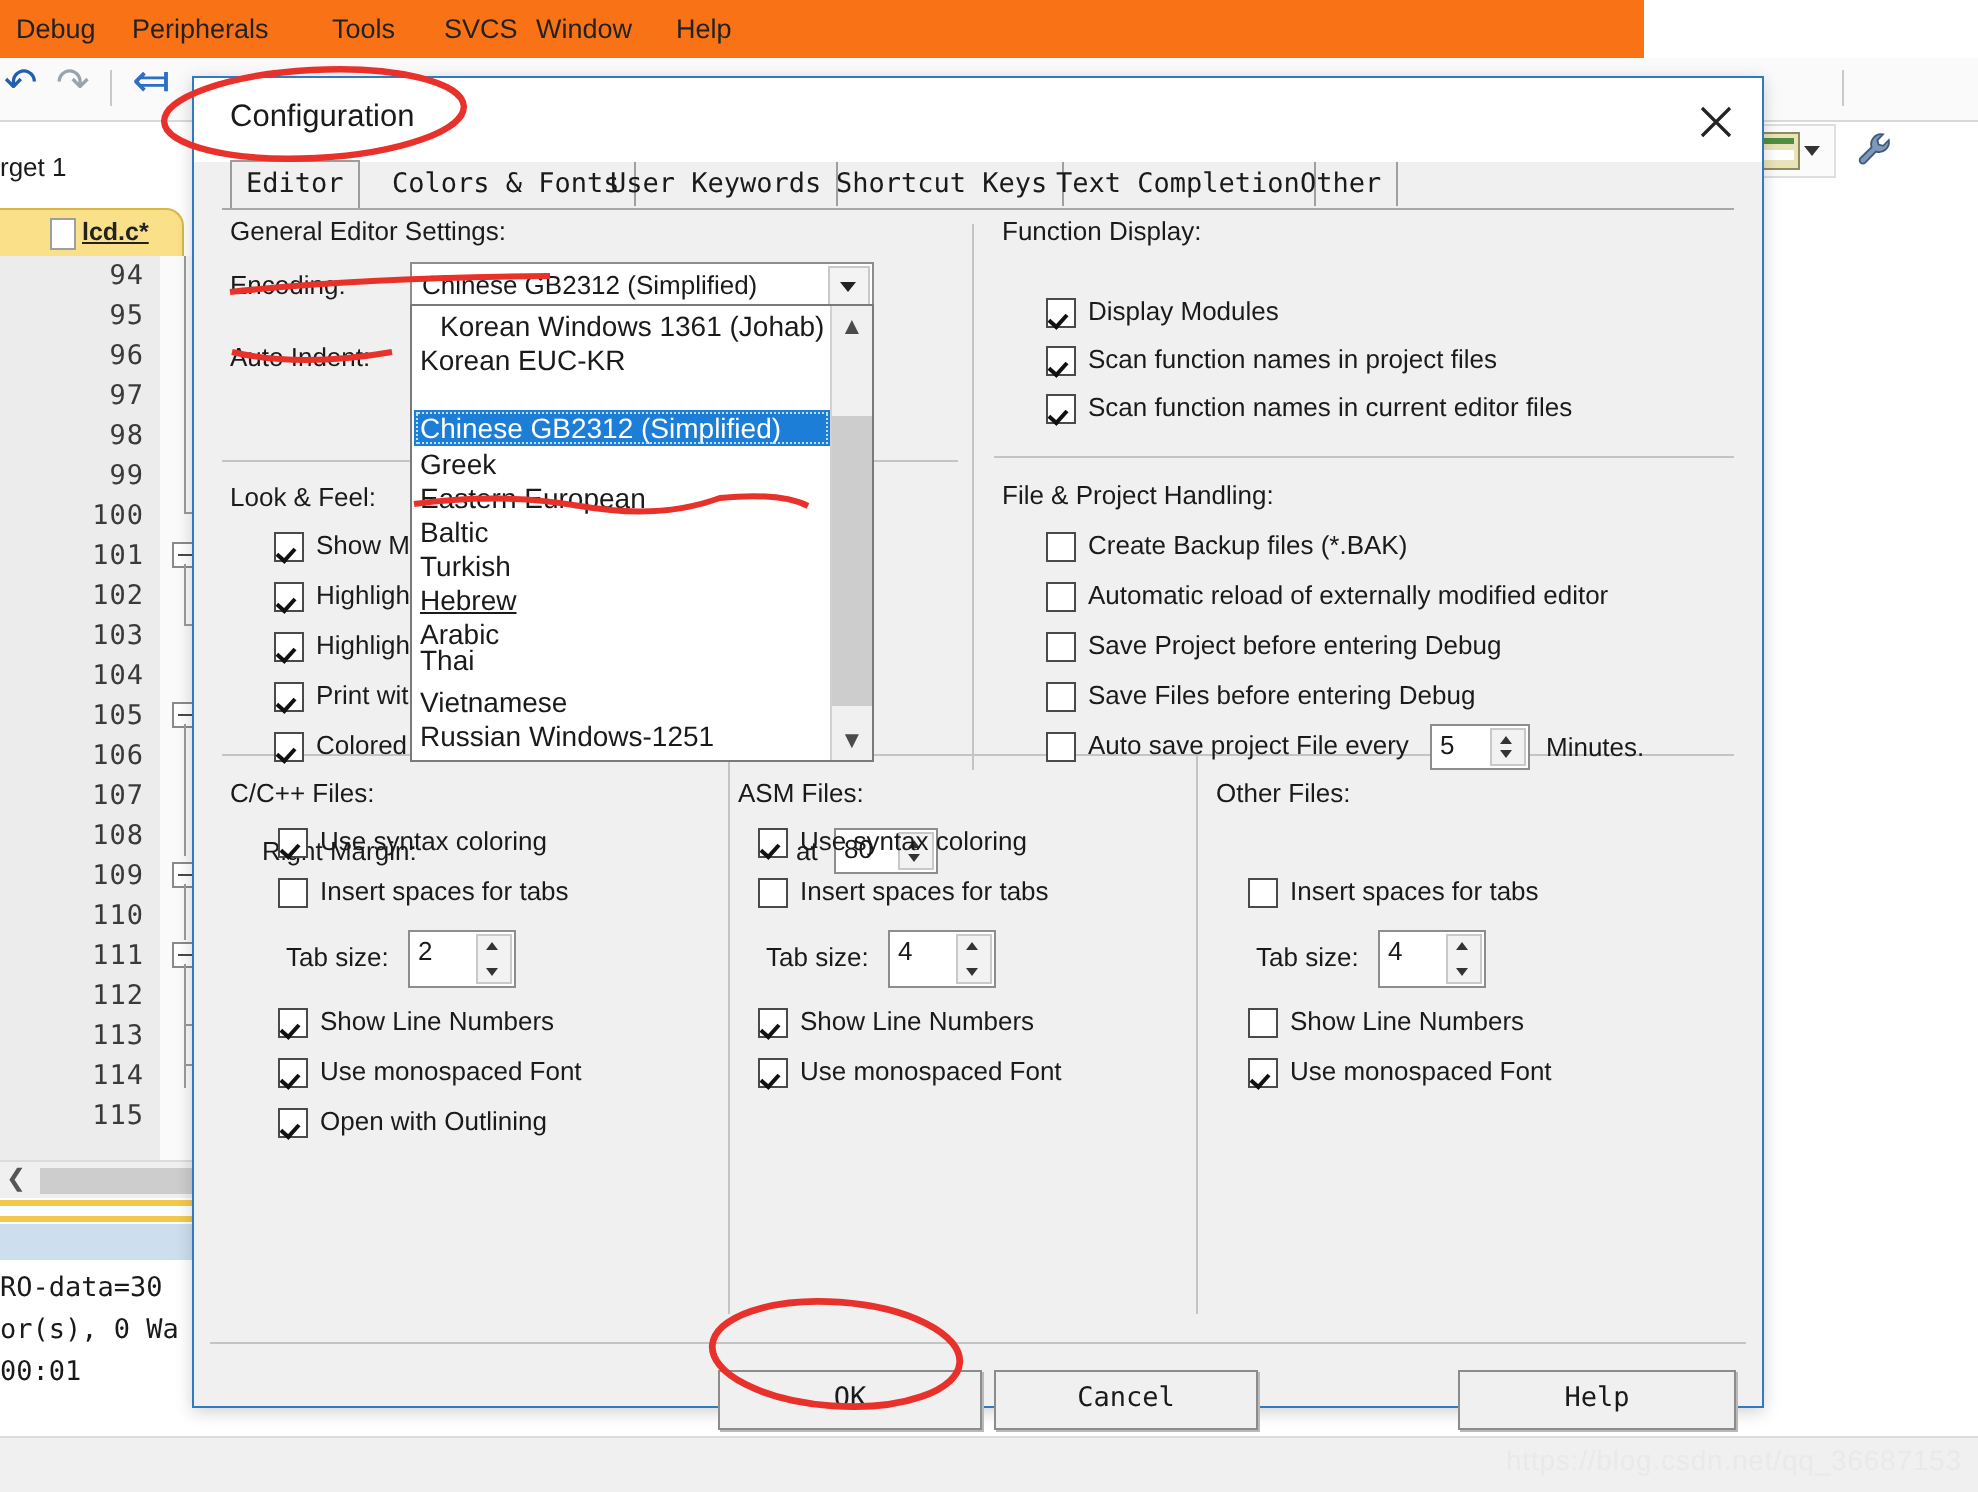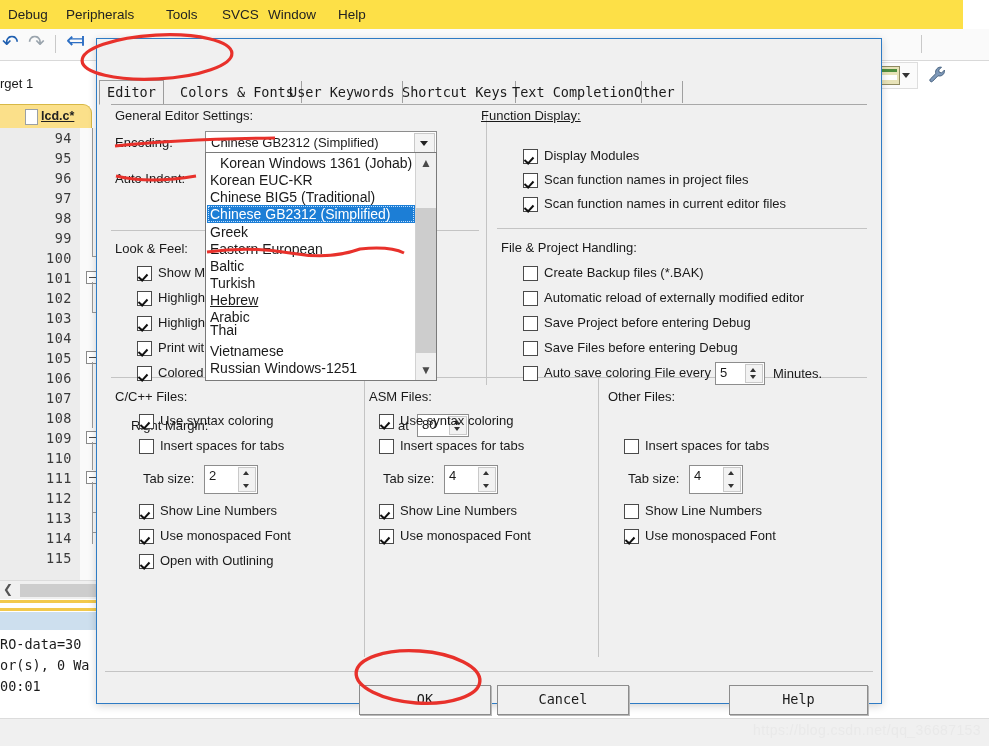--- a/index.html
+++ b/index.html
@@ -8,22 +8,22 @@
     overflow: hidden;
     background: #ffffff;
     font-family: "Liberation Sans", sans-serif;
     font-size: 13px;
     color: #1a1a1a;
   }
   #root { position: relative; width: 989px; height: 746px; }
 
   
   .menubar {
-    position: absolute; left: 0; top: 0; width: 963px; height: 29px;
-    background: #fde047; border-bottom: 1px solid #e8e8e8;
+    position: absolute; left: 0; top: 0; width: 822px; height: 29px;
+    background: #f97316; border-bottom: 1px solid #e8e8e8;
   }
   .menubar .mi {
     position: absolute; top: 7px; font-size: 13.5px; color: #222;
     white-space: nowrap;
   }
   .toolbar {
     position: absolute; left: 0; top: 29px; width: 989px; height: 31px;
     background: #fafafa; border-bottom: 1px solid #d9d9d9;
   }
   .tb-sep { position: absolute; top: 6px; width: 1px; height: 18px; background: #c9c9c9; }
@@ -127,21 +127,21 @@
   .dlg-title .txt {
     position: absolute; left: 18px; top: 11px; font-size: 15.5px; color: #1a1a1a;
   }
   .dlg-close {
     position: absolute; right: 0; top: 0; width: 46px; height: 42px;
     background: transparent; border: none; cursor: default;
   }
   .dlg-close svg { position: absolute; left: 14px; top: 13px; }
 
   .tabstrip {
-    position: absolute; left: 2px; top: 42px; width: 756px; height: 24px;
+    position: absolute; left: 18px; top: 42px; width: 756px; height: 24px;
   }
   .tab {
     position: absolute; top: 0; height: 22px; padding: 0 7px;
     font-family: "DejaVu Sans Mono", monospace; font-size: 13.5px;
     color: #1a1a1a; line-height: 22px; white-space: nowrap;
     border-right: 1px solid #a0a0a0;
   }
   .tab.active {
     background: #f0f0f0; border: 1px solid #9c9c9c; border-bottom: 1px solid #f0f0f0;
     height: 23px; line-height: 22px; top: -1px;
@@ -324,20 +324,28 @@
     <div class="oline" style="top:2px">RO-data=30</div>
     <div class="oline" style="top:23px">or(s), 0 Wa</div>
     <div class="oline" style="top:44px">00:01</div>
   </div>
 
   <div class="statusbar"></div>
   <div class="watermark">https://blog.csdn.net/qq_36687153</div>
 
   <div class="dialog">
 
+    <div class="dlg-title">
+      <div class="txt">Configuration</div>
+      <div class="dlg-close">
+        <svg width="18" height="18" viewBox="0 0 18 18">
+          <path d="M2 2 L16 16 M16 2 L2 16" stroke="#222" stroke-width="1.6" fill="none"></path>
+        </svg>
+      </div>
+    </div>
 
     <div class="tabstrip">
       <div class="tab active" style="left:0px;">Editor</div>
       <div class="tab" style="left:74px;">Colors &amp; Fonts</div>
       <div class="tab" style="left:183px;">User Keywords</div>
       <div class="tab" style="left:296px;">Shortcut Keys</div>
       <div class="tab" style="left:406px;">Text Completion</div>
       <div class="tab" style="left:528px;">Other</div>
     </div>
     <div class="tabline"></div>
@@ -387,21 +395,21 @@
         <div class="cblabel">Colored</div>
       </div>
 
       <div class="lbl" style="left:20px; top:314px;">Right Margin:</div>
       <div class="lbl" style="left:287px; top:314px;">at</div>
       <div class="spin" style="left:306px; top:310px; width:50px;">
         <div class="sval">80</div>
         <div class="sbtns"></div>
       </div>
 
-      <div class="grplabel" style="left:370px; top:4px;text-decoration:underline;">Function Display:</div>
+      <div class="grplabel" style="left:390px; top:4px;">Function Display:</div>
       <div class="cbrow" style="left:412px; top:44px;">
         <div class="cbox checked"></div>
         <div class="cblabel">Display Modules</div>
       </div>
       <div class="cbrow" style="left:412px; top:68px;">
         <div class="cbox checked"></div>
         <div class="cblabel">Scan function names in project files</div>
       </div>
       <div class="cbrow" style="left:412px; top:92px;">
         <div class="cbox checked"></div>
@@ -420,21 +428,21 @@
       <div class="cbrow" style="left:412px; top:211px;">
         <div class="cbox"></div>
         <div class="cblabel">Save Project before entering Debug</div>
       </div>
       <div class="cbrow" style="left:412px; top:236px;">
         <div class="cbox"></div>
         <div class="cblabel">Save Files before entering Debug</div>
       </div>
       <div class="cbrow" style="left:412px; top:261px;">
         <div class="cbox"></div>
-        <div class="cblabel">Auto save coloring File every</div>
+        <div class="cblabel">Auto save project File every</div>
       </div>
       <div class="spin" style="left:604px; top:258px; width:48px;">
         <div class="sval">5</div>
         <div class="sbtns"></div>
       </div>
       <div class="lbl" style="left:662px; top:262px;">Minutes.</div>
 
       <div class="grplabel" style="left:4px; top:285px;">C/C++ Files:</div>
       <div class="cbrow" style="left:28px; top:309px;">
         <div class="cbox checked"></div>
@@ -500,21 +508,20 @@
         <div class="cblabel">Show Line Numbers</div>
       </div>
       <div class="cbrow" style="left:513px; top:424px;">
         <div class="cbox checked"></div>
         <div class="cblabel">Use monospaced Font</div>
       </div>
 
       <div class="dropdown" style="left:94px; top:48px; width:230px; height:227px;">
         <div class="ddopt" style="top:1px;padding-left:13px;">Korean Windows 1361 (Johab)</div>
         <div class="ddopt" style="top:18px;">Korean EUC-KR</div>
-        <div class="ddopt" style="top:35px;">Chinese BIG5 (Traditional)</div>
         <div class="ddopt sel" style="top:52px; width:205px;">Chinese GB2312 (Simplified)</div>
         <div class="ddopt" style="top:70px;">Greek</div>
         <div class="ddopt" style="top:87px;">Eastern European</div>
         <div class="ddopt" style="top:104px;">Baltic</div>
         <div class="ddopt" style="top:121px;">Turkish</div>
         <div class="ddopt" style="top:138px;text-decoration:underline;">Hebrew</div>
         <div class="ddopt" style="top:155px;">Arabic</div>
         <div class="ddopt" style="top:168px;">Thai</div>
         <div class="ddopt" style="top:189px;">Vietnamese</div>
         <div class="ddopt" style="top:206px;">Russian Windows-1251</div>

